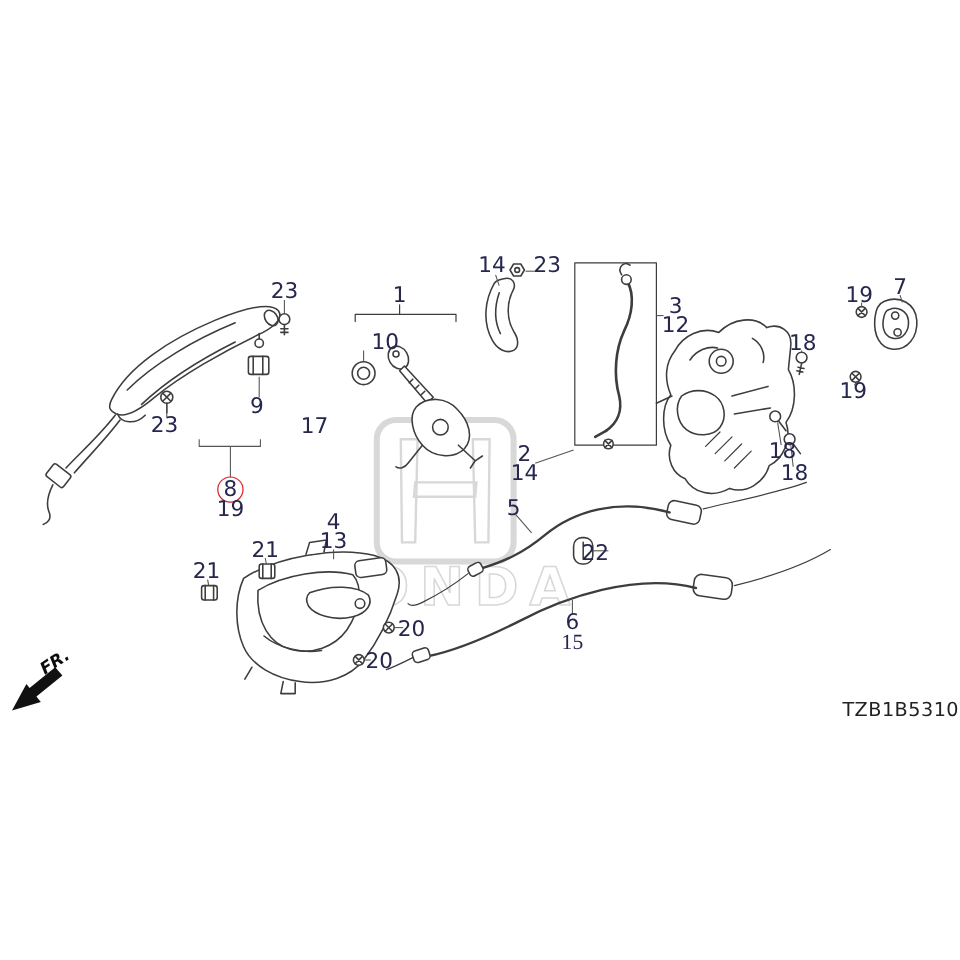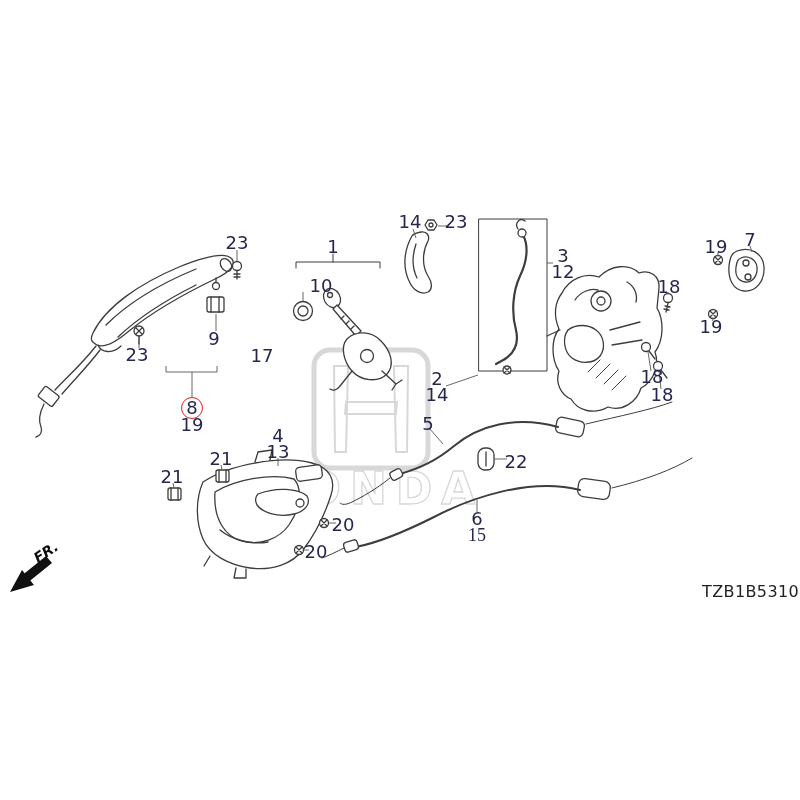--- a/index.html
+++ b/index.html
@@ -216,21 +216,21 @@
       <div class="callout" style="left: 652px; top: 377px;">18</div>
       <div class="callout" style="left: 437px; top: 379px;">2</div>
       <div class="callout" style="left: 437px; top: 395px;">14</div>
       <div class="callout" style="left: 662px; top: 395px;">18</div>
       <div class="callout circled" style="left: 192px; top: 408px;">8</div>
       <div class="callout" style="left: 192px; top: 425px;">19</div>
       <div class="callout" style="left: 428px; top: 424px;">5</div>
       <div class="callout" style="left: 278px; top: 436px;">4</div>
       <div class="callout" style="left: 278px; top: 452px;">13</div>
       <div class="callout" style="left: 221px; top: 459px;">21</div>
-      <div class="callout" style="left: 516px; top: 462px;">22</div>
+      <div class="callout" style="left: 496px; top: 462px;">22</div>
       <div class="callout" style="left: 172px; top: 477px;">21</div>
       <div class="callout" style="left: 477px; top: 519px;">6</div>
       <div class="callout" style="left: 477px; top: 535px; font-family: Liberation Serif, serif;">15</div>
       <div class="callout" style="left: 343px; top: 525px;">20</div>
       <div class="callout" style="left: 316px; top: 552px;">20</div>
     </div>
 
 <div class="fr-label">FR.</div>
 <div class="diagram-code">TZB1B5310</div>
 

